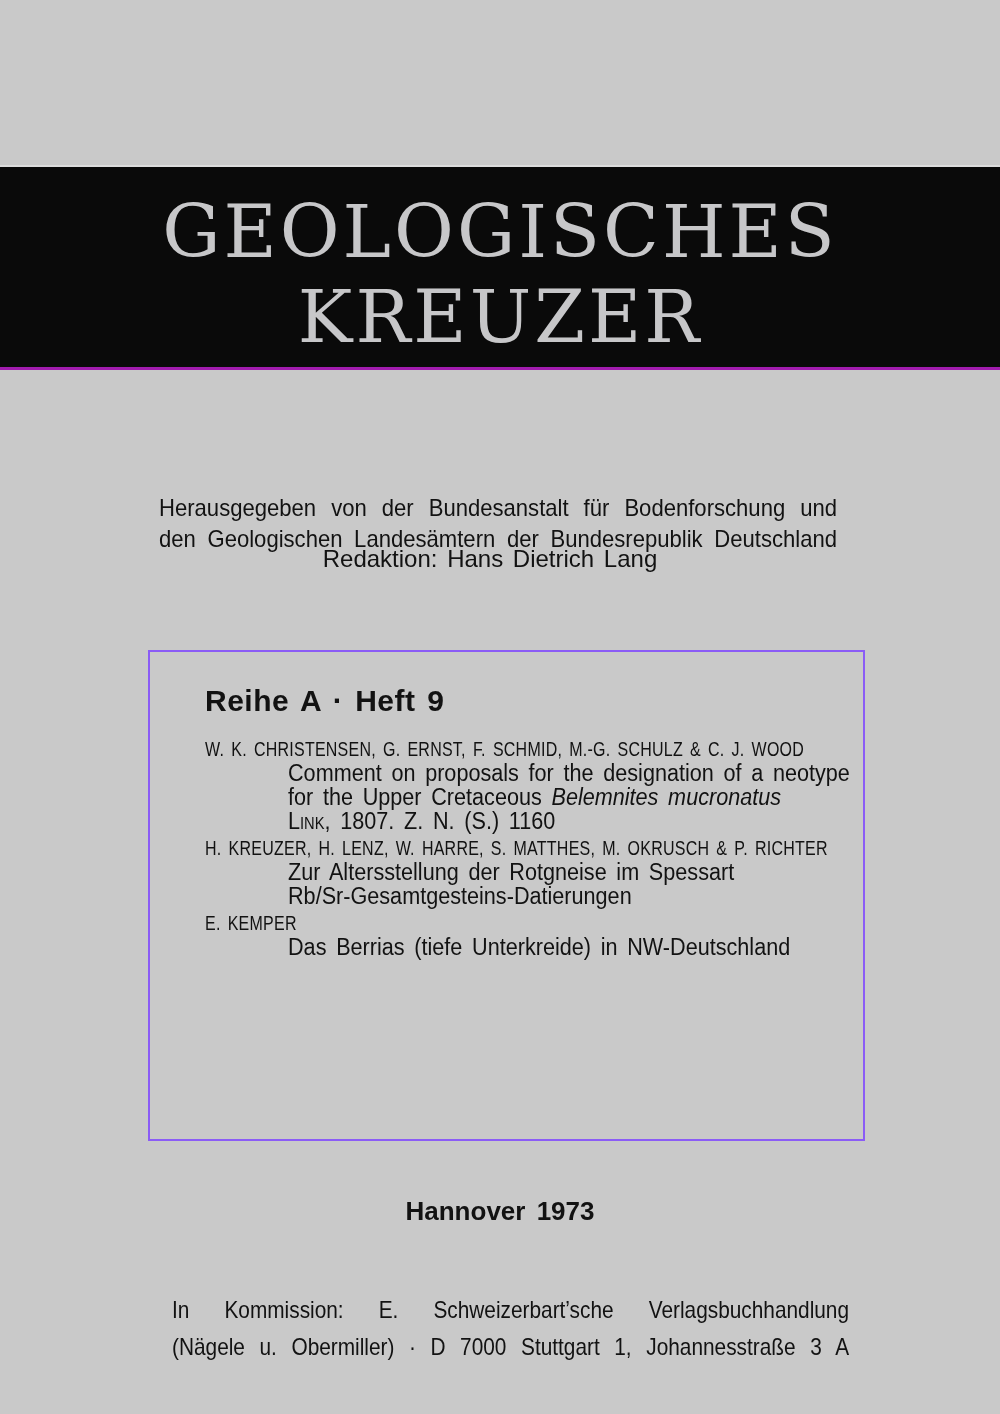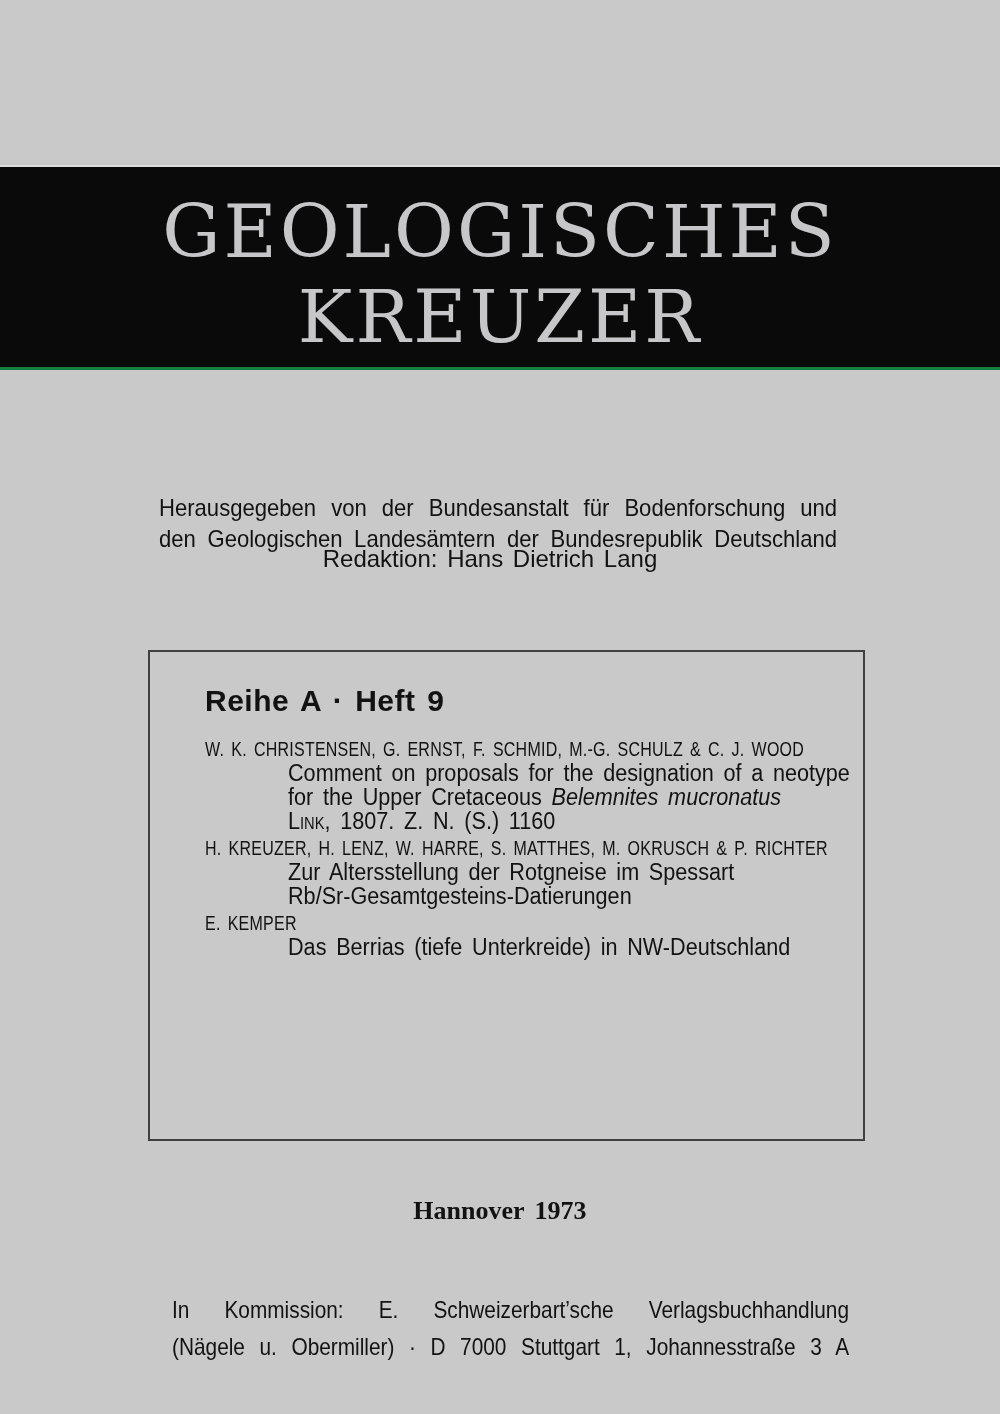--- a/index.html
+++ b/index.html
@@ -11,21 +11,21 @@
     background:#c9c9c9;
     overflow:hidden;
     font-family:"Liberation Sans", sans-serif;
     color:#121212;
   }
   
   .masthead {
     position:absolute; left:0; top:165px; width:1000px; height:205px;
     background:#0a0a0a;
     border-top:2px solid #dcdcdc;
-    border-bottom:3px solid #15803d;
+    border-bottom:3px solid #a21caf;
     text-align:center;
   }
   .masthead-line {
     font-family:"DejaVu Serif", serif;
     font-size:73px; line-height:85px; letter-spacing:3px;
     color:#c7c7c9; font-weight:400;
   }
   .masthead-line.first { margin-top:22px; }
   
   .pub-block { position:absolute; left:159px; top:492px; width:678px; }
@@ -37,21 +37,21 @@
     width:737px; transform:scaleX(0.92);
     font-size:24px; line-height:31px;
   }
   .redaktion {
     position:absolute; left:0; top:545px; width:980px;
     text-align:center; font-size:24px; word-spacing:3px;
   }
   
   .contents-box {
     position:absolute; left:148px; top:650px; width:717px; height:491px;
-    border:2px solid #404040;
+    border:2px solid #8b5cf6;
     padding:30px 0 0 55px;
     overflow:hidden;
   }
   .contents-heading {
     font-size:30px; font-weight:bold; letter-spacing:0.5px; word-spacing:3px;
     margin:2px 0 19px 0;
   }
   .entry { margin-bottom:3px; }
   .authors {
     font-size:20px; line-height:24px;
@@ -63,21 +63,21 @@
     font-size:23.5px; line-height:24px;
     margin-left:83px; word-spacing:4px;
     white-space:nowrap;
     transform:scaleX(0.92); transform-origin:0 0;
   }
   .seg-i  { font-style:italic; }
   .seg-sc { font-variant:small-caps; }
   
   .city-year {
     position:absolute; left:0; top:1196px; width:1000px;
-    text-align:center; font-size:26px; font-weight:bold; word-spacing:4px;font-family:Liberation Serif, serif;
+    text-align:center; font-size:26px; font-weight:bold; word-spacing:4px;
   }
   .commission { position:absolute; left:172px; top:1291px; width:677px; }
   .commission .justify-line {
     width:780px; transform:scaleX(0.868);
     font-size:24px; line-height:37px;
   }
 </style>
 </head>
 <body>
 

